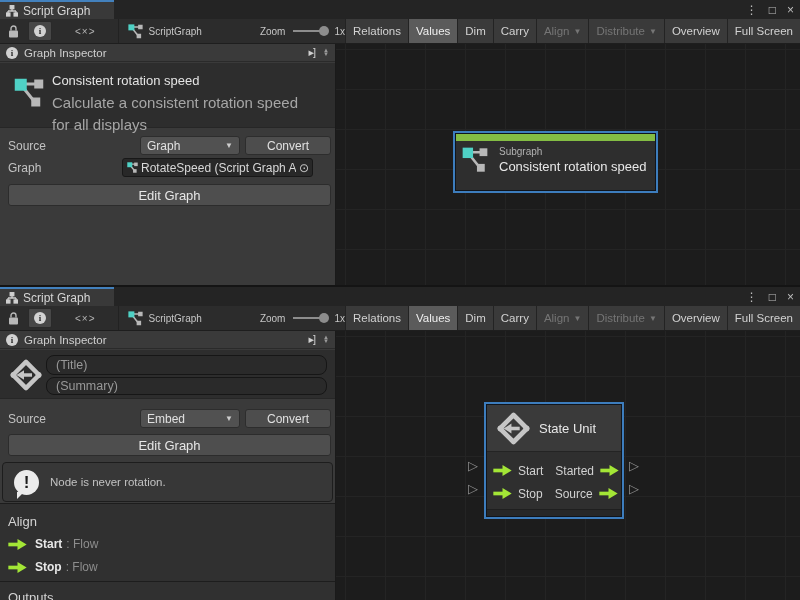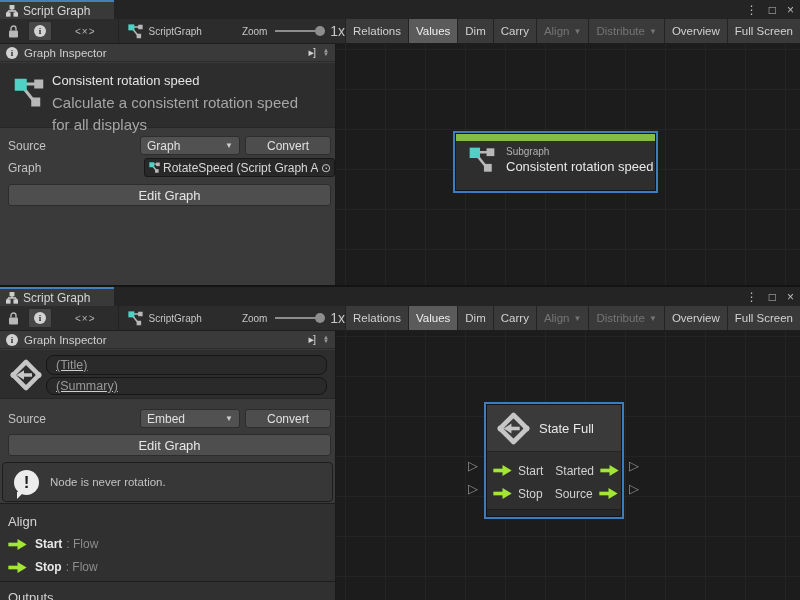--- a/index.html
+++ b/index.html
@@ -27,26 +27,26 @@
   .info-btn { width:24px; height:20px; background:#474747; border:1px solid #2a2a2a; border-radius:2px;
     display:flex; align-items:center; justify-content:center; }
   .info-circle { width:12px; height:12px; border-radius:50%; background:#d2d2d2; color:#2b2b2b;
     font-size:9px; font-weight:bold; display:flex; align-items:center; justify-content:center;
     font-family:"Liberation Serif","DejaVu Serif",serif; }
   .code-glyph { color:#b4b4b4; font-size:10px; letter-spacing:1px; margin-left:14px; white-space:nowrap; }
   .tb-sep { width:1px; background:#222; margin-left:14px; }
   .graph-toolbar { flex:1; display:flex; align-items:center; min-width:0; }
   .sg-icon { margin-left:9px; display:flex; }
   .sg-name { color:#c6c6c6; font-size:10px; margin-left:6px; }
-  .zoom-label { color:#c6c6c6; font-size:10px; margin-left:40px; }
+  .zoom-label { color:#c6c6c6; font-size:10px; margin-left:58px; }
   .zoom-slider { position:relative; width:74px; height:12px; margin-left:8px; }
   .zoom-track { position:absolute; left:0; right:0; top:5px; height:2px; background:#8d8d8d; }
   .zoom-handle { position:absolute; right:-2px; top:1px; width:10px; height:10px; border-radius:50%;
     background:#8d8d8d; }
-  .zoom-value { color:#c6c6c6; font-size:14px; margin-left:7px; }
+  .zoom-value { color:#c6c6c6; font-size:10px; margin-left:7px; }
   .tb-buttons { margin-left:auto; display:flex; height:100%; }
   .tb-btn { display:flex; align-items:center; padding:0 7px; background:#3a3a3a;
     border-left:1px solid #232323; color:#d2d2d2; font-size:11.5px; white-space:nowrap; }
   .tb-btn.selected { background:#5b5b5b; color:#efefef; }
   .tb-btn.disabled { color:#757575; }
   .dd-arrow { font-size:8px; margin-left:4px; color:inherit; }
 
   
   .content { position:absolute; top:44px; bottom:0; left:0; right:0; display:flex; }
   .inspector-panel { position:relative; width:336px; background:#3a3a3a; border-right:1px solid #1a1a1a;
@@ -82,21 +82,21 @@
   .picker-glyph { color:#c8c8c8; font-size:12px; }
   .edit-btn { background:#4e4e4e; border:1px solid #2c2c2c; border-radius:3px; color:#e6e6e6;
     font-size:13px; display:flex; align-items:center; justify-content:center; }
 
   
   .meta-block { position:absolute; top:19px; left:0; right:0; height:49px; background:#2d2d2d;
     border-bottom:1px solid #262626; }
   .meta-block .big-icon { position:absolute; left:10px; top:9px; }
   .meta-input { position:absolute; left:46px; background:#2a2a2a; border:1px solid #161616;
     border-radius:8px; color:#cfcfcf; padding:0 9px; font-size:12.5px; width:281px; outline:none;
-    font-family:"Liberation Sans","DejaVu Sans",sans-serif;text-decoration:underline; }
+    font-family:"Liberation Sans","DejaVu Sans",sans-serif; }
   .meta-input::placeholder { color:#989898; opacity:1; }
   .warning-box { position:absolute; left:2px; width:331px; height:40px; border:1px solid #1d1d1d;
     border-radius:4px; background:#373737; }
   .warn-bubble { position:absolute; left:11px; top:7px; width:25px; height:25px; border-radius:50%;
     background:#ececec; color:#1d1d1d; font-weight:bold; font-size:17px; display:flex;
     align-items:center; justify-content:center; }
   .warn-bubble::after { content:""; position:absolute; left:3px; bottom:-4px; width:0; height:0;
     border-left:7px solid #ececec; border-bottom:7px solid transparent; }
   .warn-text { position:absolute; left:47px; top:13px; font-size:11.5px; color:#c2c2c2; }
   .lower-section { position:absolute; top:172px; bottom:0; left:0; right:0; background:#303030;
@@ -104,21 +104,21 @@
   .sec-header { position:absolute; left:8px; font-size:13px; color:#d4d4d4; }
   .port-row { position:absolute; left:8px; display:flex; align-items:center; gap:8px; }
   .port-name { font-size:12px; font-weight:bold; color:#e8e8e8; }
   .port-type { font-size:12px; color:#8d8d8d; margin-left:-4px; }
   .sec-divider { position:absolute; left:0; right:0; height:1px; background:#1d1d1d; }
 
   
   .subgraph-node { position:absolute; left:119px; top:89px; width:201px; height:58px;
     background:#2e2e2e; border:1px solid #10151c; outline:2px solid #3d7dbd; }
   .node-green-bar { height:7px; background:#84bd44; }
-  .node-body { display:flex; align-items:center; gap:11px; padding:5px 8px 5px 13px; }
+  .node-body { display:flex; align-items:center; gap:11px; padding:5px 8px 5px 6px; }
   .nb-kind { font-size:10px; color:#b2b2b2; margin-bottom:2px; }
   .nb-title { font-size:13px; color:#e8e8e8; white-space:nowrap; }
 
   .state-node { position:absolute; left:150px; top:73px; width:136px; height:113px;
     background:#2f2f2f; border:1px solid #10151c; outline:2px solid #3d7dbd; }
   .sn-header { height:47px; background:#3a3a3a; border-bottom:1px solid #242424; display:flex;
     align-items:center; gap:9px; padding:0 10px; }
   .sn-title { font-size:13px; color:#e8e8e8; }
   .sn-ports { padding:7px 6px 5px 6px; }
   .sn-row { display:flex; align-items:center; height:23px; gap:6px; }
@@ -225,21 +225,21 @@
         <div class="desc-title">Consistent rotation speed</div>
         <div class="desc-sub">Calculate a consistent rotation speed for all displays</div>
       </div>
       <span class="abs f-label" style="left:8px; top:95px">Source</span>
       <div class="abs dropdown" style="left:140px; top:92px; width:100px; height:19px">
         <span>Graph</span>
         <span class="dd-arrow">▼</span>
       </div>
       <div class="abs push-btn" style="left:245px; top:92px; width:86px; height:19px">Convert</div>
       <span class="abs f-label" style="left:8px; top:117px">Graph</span>
-      <div class="abs object-field" style="left:144px; top:114px; width:191px; height:19px">
+      <div class="abs object-field" style="left:122px; top:114px; width:191px; height:19px">
         <span style="display:flex">
           <svg width="11" height="11" viewBox="0 0 20 20">
               <path d="M5 4 H15 M5 5 L13 15" stroke="#b8b8b8" stroke-width="2.4"></path>
               <rect x="0.5" y="0.5" width="9" height="9" fill="#4fd1c5"></rect>
               <rect x="13" y="1" width="6.5" height="6.5" fill="#b8b8b8"></rect>
               <rect x="11" y="13" width="6.5" height="6.5" fill="#b8b8b8"></rect>
             </svg>
         </span>
         <span class="of-text">RotateSpeed (Script Graph A</span>
         <span class="picker-glyph">⊙</span>
@@ -411,21 +411,21 @@
         <div class="sn-header">
           <span style="display:flex">
             <svg width="33" height="33" viewBox="0 0 24 24">
                 <polygon points="12,2.2 21.8,12 12,21.8 2.2,12" fill="none" stroke="#c6c6c6" stroke-width="3.4" stroke-linejoin="round"></polygon>
                 <circle cx="2.6" cy="12" r="2.2" fill="#c6c6c6"></circle>
                 <circle cx="21.4" cy="12" r="2.2" fill="#c6c6c6"></circle>
                 <path d="M16.5 12 H10" stroke="#c6c6c6" stroke-width="2.6"></path>
                 <polygon points="10.5,8.4 4.8,12 10.5,15.6" fill="#c6c6c6"></polygon>
               </svg>
           </span>
-          <span class="sn-title">State Full</span>
+          <span class="sn-title">State Unit</span>
         </div>
         <div class="sn-ports">
           <div class="sn-row">
             <span style="display:flex">
               <svg width="19" height="11" viewBox="0 0 20 12">
                   <rect x="0" y="4" width="11" height="4" fill="#a3e636"></rect>
                   <polygon points="10,0 20,6 10,12" fill="#a3e636"></polygon>
                 </svg>
             </span>
             <span class="pname">Start</span>

